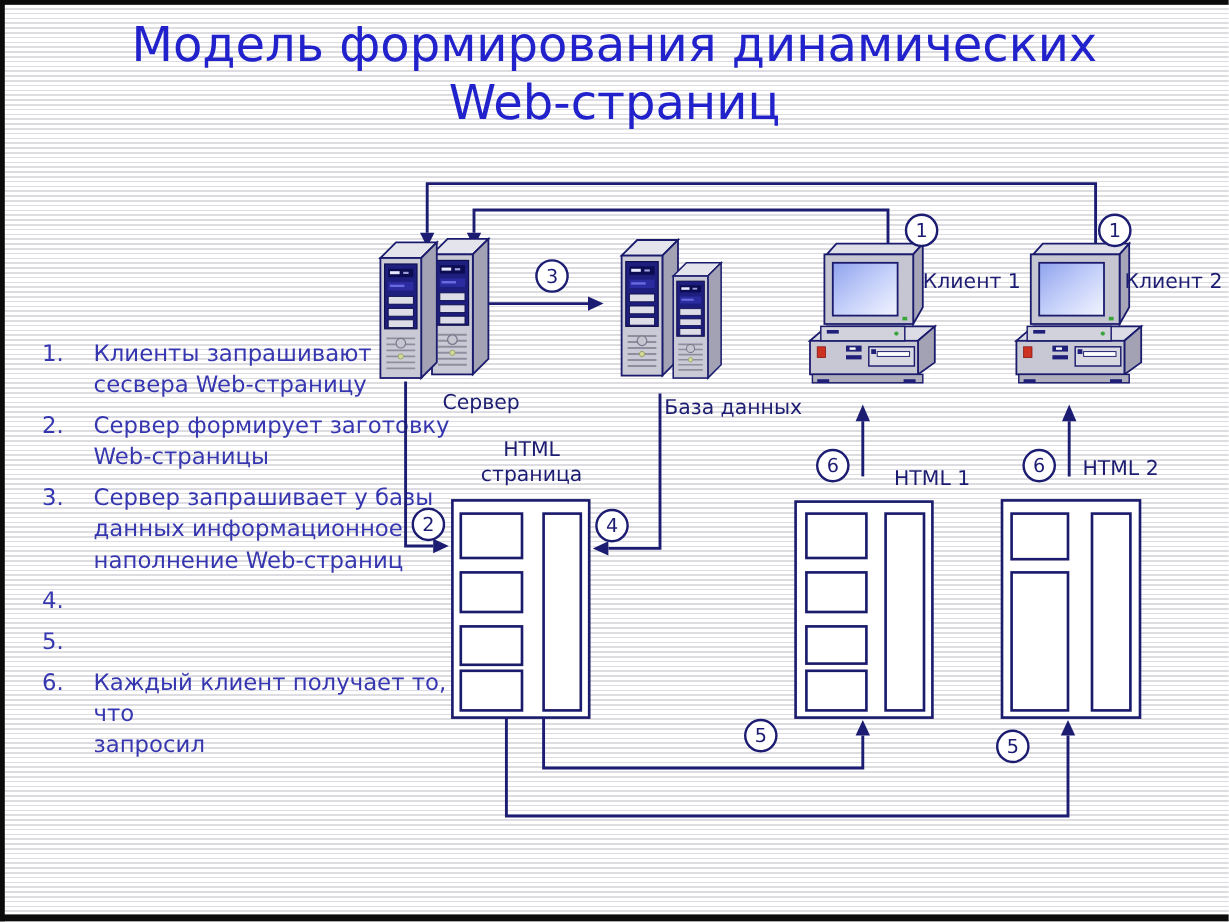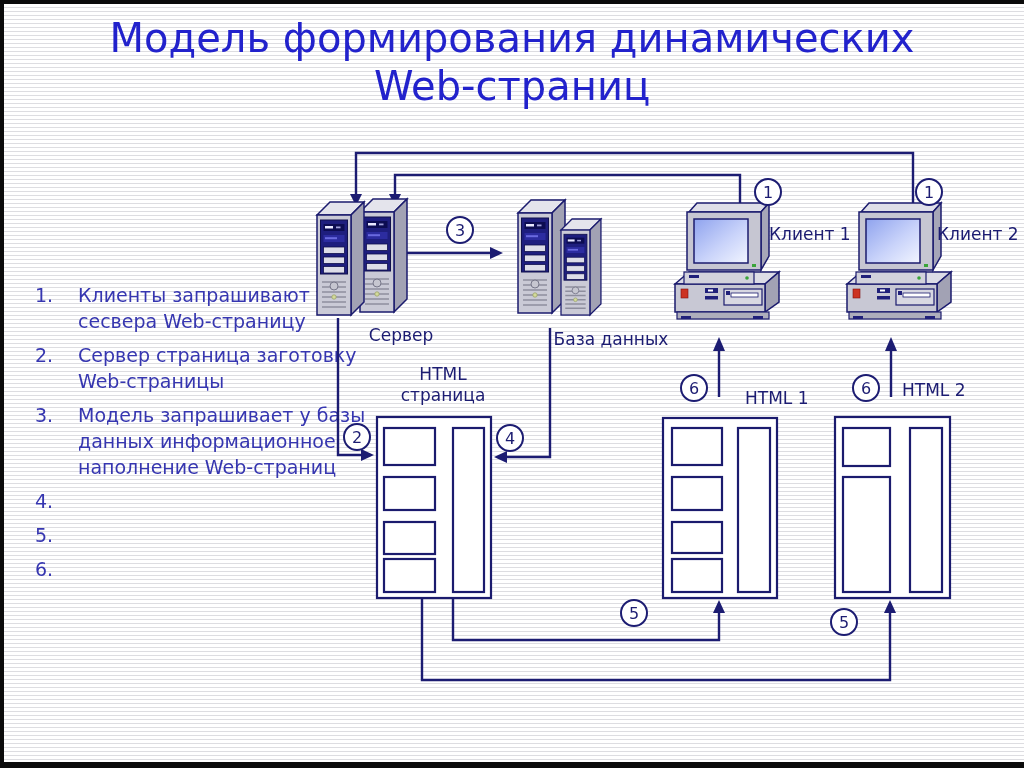--- a/index.html
+++ b/index.html
@@ -44,37 +44,39 @@
 Web-страниц</div>
 
   <div class="steps">
     <div class="step">
       <span class="num">1.</span>
       <span class="txt">Клиенты запрашивают у
 сесвера Web-страницу</span>
     </div>
     <div class="step">
       <span class="num">2.</span>
-      <span class="txt">Сервер страница заготовку
+      <span class="txt">Сервер формирует заготовку
 Web-страницы</span>
     </div>
     <div class="step">
       <span class="num">3.</span>
-      <span class="txt">Модель запрашивает у базы
+      <span class="txt">Сервер запрашивает у базы
 данных информационное
 наполнение Web-страниц</span>
     </div>
     <div class="step">
       <span class="num">4.</span>
     </div>
     <div class="step">
       <span class="num">5.</span>
     </div>
     <div class="step">
       <span class="num">6.</span>
+      <span class="txt">Каждый клиент получает то, что
+запросил</span>
     </div>
   </div>
 
   <svg class="diagram" width="1024" height="768" viewBox="0 0 1024 768">
     <defs>
       <linearGradient id="scr" x1="0" y1="0" x2="1" y2="1">
         <stop offset="0" stop-color="#8fa3ee"></stop>
         <stop offset="0.55" stop-color="#c9d3fa"></stop>
         <stop offset="1" stop-color="#f2f5ff"></stop>
       </linearGradient>

